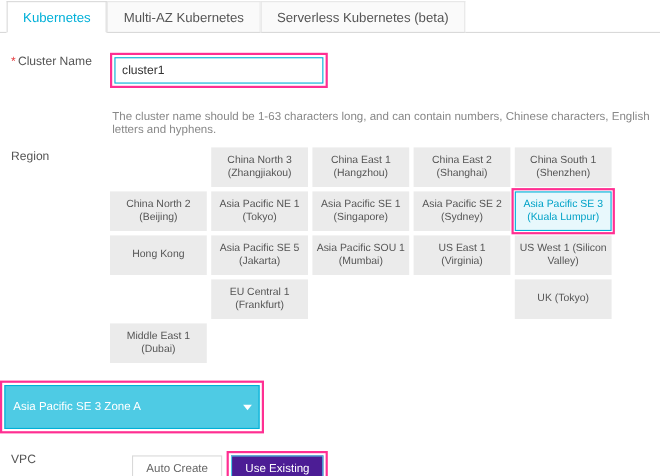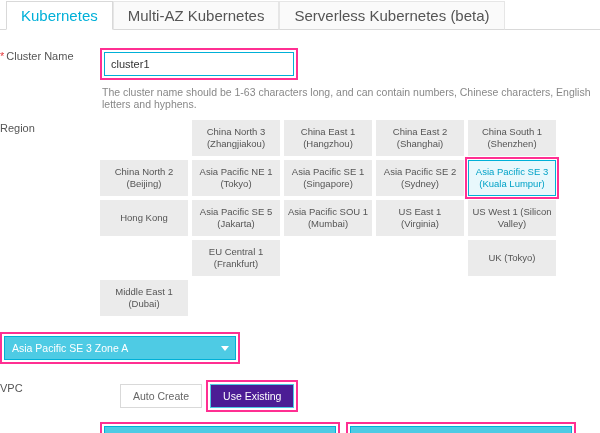--- a/index.html
+++ b/index.html
@@ -27,21 +27,21 @@
     padding-left: 6px;
     background: #fff;
   }
   .tab {
     display: flex;
     align-items: center;
     justify-content: center;
     padding: 0 14px;
     height: 29px;
     margin-top: 1px;
-    font-size: 15px;
+    font-size: 12px;
     color: #555;
     border: 1px solid transparent;
     border-bottom: none;
     background: #fff;
     white-space: nowrap;
   }
   .tab.active {
     color: #00b0d8;
     border: 1px solid #d9d9d9;
     border-bottom: 1px solid #fff;
@@ -60,20 +60,21 @@
   .form {
     padding: 0 0 0 0;
   }
   .row {
     display: flex;
     align-items: flex-start;
   }
   .label-col {
     width: 100px;
     flex: 0 0 100px;
+    padding-left: 10px;
     padding-top: 6px;
     font-size: 11px;
     color: #555;
   }
   .req-star { color: #e4393c; margin-right: 2px; }
   .field-col {
     flex: 1 1 auto;
     padding-top: 4px;
   }
 
@@ -94,21 +95,21 @@
     padding: 0 6px;
     font-size: 11px;
     color: #333;
     line-height: 22px;
     background: #fff;
     outline: none;
   }
   .hint {
     font-size: 10.5px;
     color: #888;
-    margin-top: 6px;
+    margin-top: 20px;
     padding-left: 2px;
   }
 
   
   .region-wrap { margin-top: 6px; }
   .region-grid {
     display: grid;
     grid-template-columns: repeat(5, 88px);
     grid-auto-rows: 36px;
     gap: 4px;
@@ -135,21 +136,21 @@
     outline: 2px solid #ff2f92;
     outline-offset: 1px;
   }
 
   
   .zone-row { margin-top: 12px; }
   .select {
     position: relative;
     display: inline-flex;
     align-items: center;
-    height: 24px;
+    height: 40px;
     border: 1px solid #00b0d8;
     background: #4ecbe4;
     color: #ffffff;
     font-size: 10.5px;
     padding: 0 22px 0 7px;
     white-space: nowrap;
     overflow: hidden;
   }
   .select .caret {
     position: absolute;

